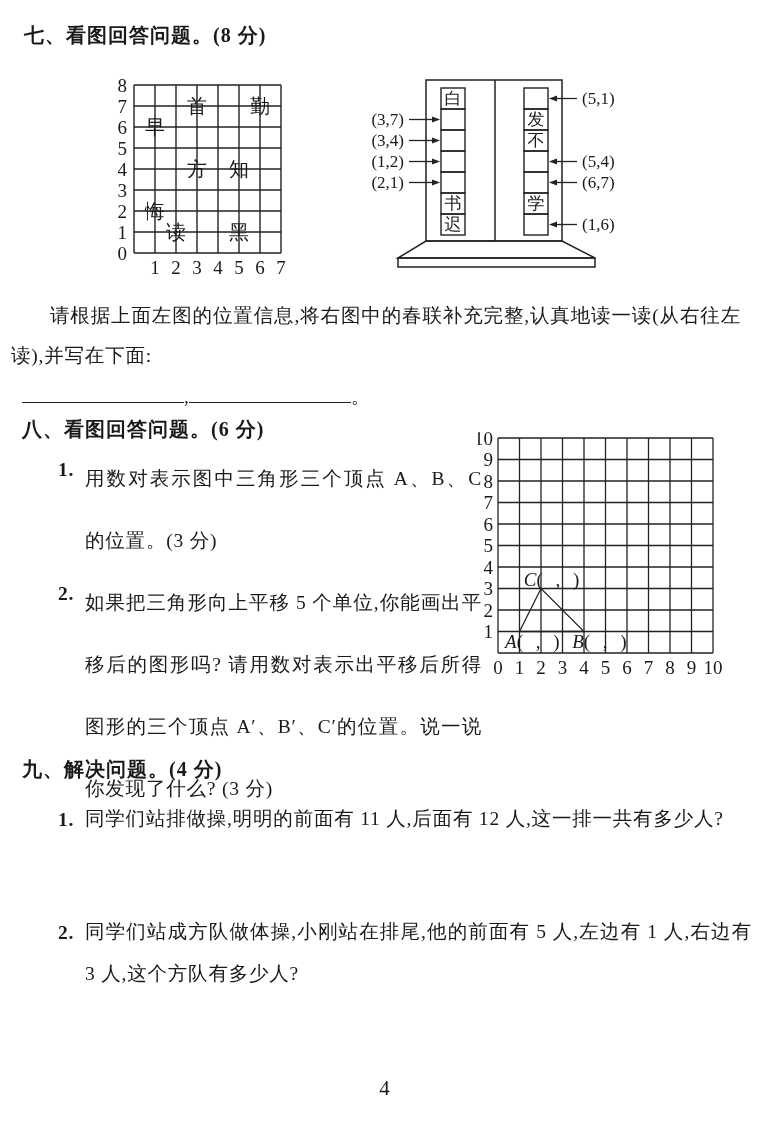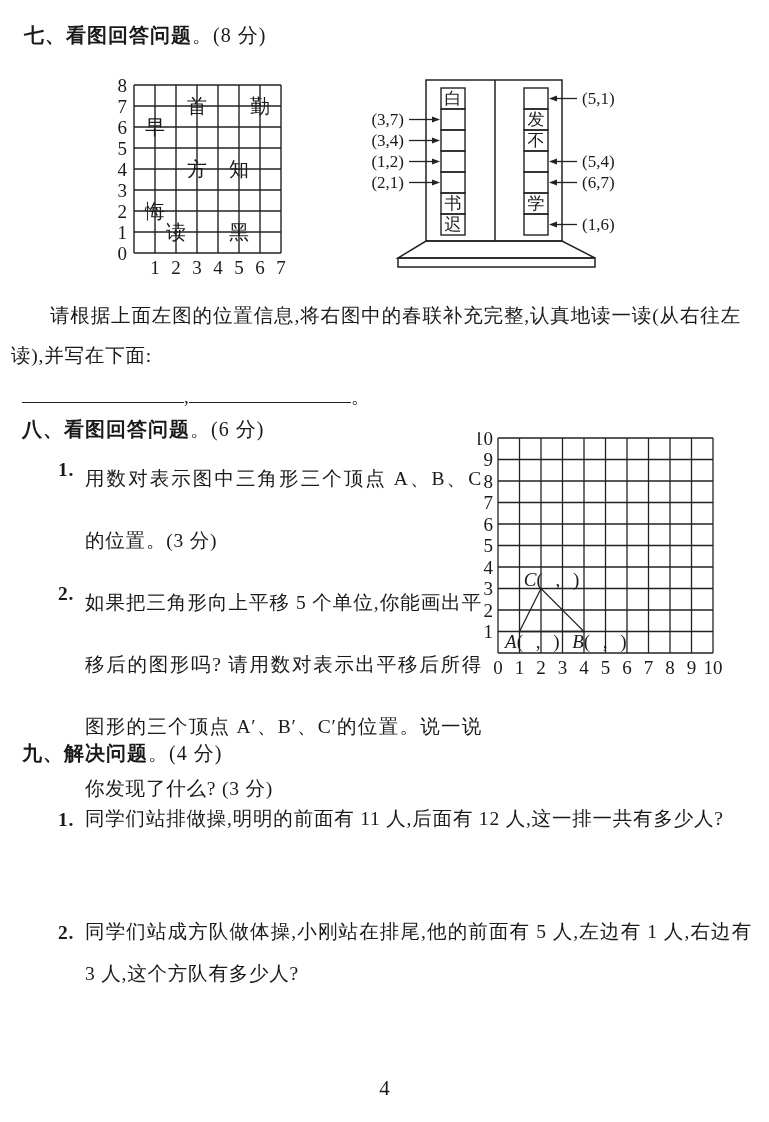--- a/index.html
+++ b/index.html
@@ -4,21 +4,21 @@
 <style>
   html,body{margin:0;padding:0;}
   body{
     width:769px;height:1122px;position:relative;background:#ffffff;
     font-family:"Liberation Serif","DejaVu Serif",serif;color:#1a1a1a;
     overflow:hidden;
   }
   .abs{position:absolute;}
   .heading{font-size:20px;letter-spacing:1px;white-space:nowrap;}
   .heading .hbold{font-weight:bold;font-family:"Liberation Sans","DejaVu Sans",sans-serif;}
-  .heading .hscore{font-weight:normal;}
+  .heading .hscore{font-weight:bold;}
   .bodytext{font-size:19.5px;letter-spacing:0.8px;line-height:40px;text-align:justify;}
   .indent2{text-indent:2em;}
   .items{font-size:19.5px;letter-spacing:0.8px;}
   .item{display:flex;align-items:flex-start;}
   .item .marker{flex:0 0 27px;font-weight:bold;line-height:43px;}
   .item .txt{flex:1;line-height:62px;text-align:justify;}
   .q9 .item .txt{line-height:42px;}
   .answer-line{font-size:19px;white-space:nowrap;}
   .blank{display:inline-block;width:162px;height:15px;border-bottom:1.6px solid #222;}
   .pagenum{width:769px;text-align:center;font-size:21px;}
@@ -190,21 +190,21 @@
     <text x="170.5" y="244" text-anchor="middle" font-size="19">7</text>
     <text x="192" y="244" text-anchor="middle" font-size="19">8</text>
     <text x="213.5" y="244" text-anchor="middle" font-size="19">9</text>
     <text x="235" y="244" text-anchor="middle" font-size="19">10</text>
     <polygon points="41.5,201.5 63,158.5 106,201.5" fill="none" stroke="#222" stroke-width="1.3"></polygon>
     <text x="27.095" y="217.625" font-size="19"><tspan font-style="italic">A</tspan><tspan letter-spacing="4">( , )</tspan></text>
     <text x="94.175" y="217.625" font-size="19"><tspan font-style="italic">B</tspan><tspan letter-spacing="4">( , )</tspan></text>
     <text x="45.8" y="156.35" font-size="19"><tspan font-style="italic">C</tspan><tspan letter-spacing="4">( , )</tspan></text>
   </svg>
 
-<div class="abs heading q9" style="left:22px;top:740px;">
+<div class="abs heading q9" style="left:22px;top:756px;">
   <span class="hbold">九、解决问题</span><span class="hscore">。(4 分)</span>
 </div>
 
 <div class="abs items q9" style="left:58px;top:798px;width:694px;">
   <div class="item" style="margin-bottom:70px;">
     <span class="marker">1.</span>
     <span class="txt">同学们站排做操,明明的前面有 11 人,后面有 12 人,这一排一共有多少人?</span>
   </div>
   <div class="item">
     <span class="marker">2.</span>

